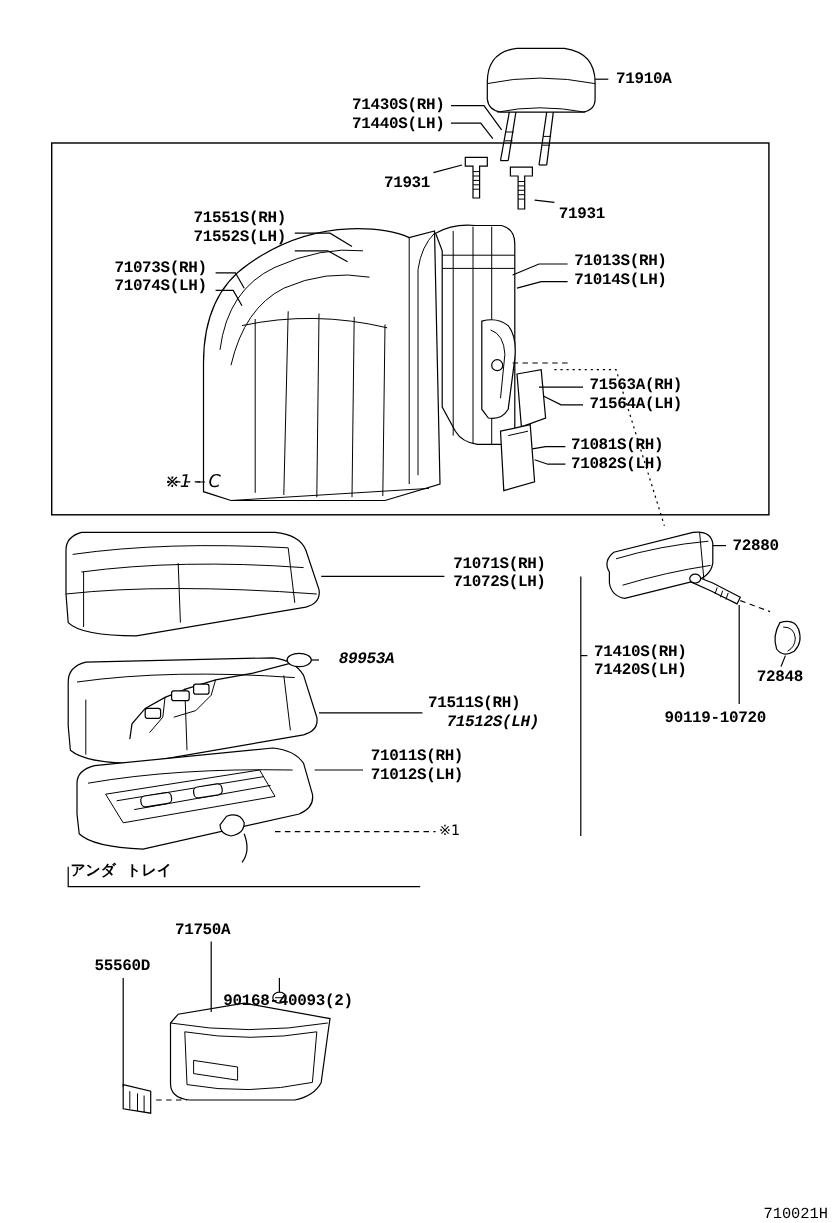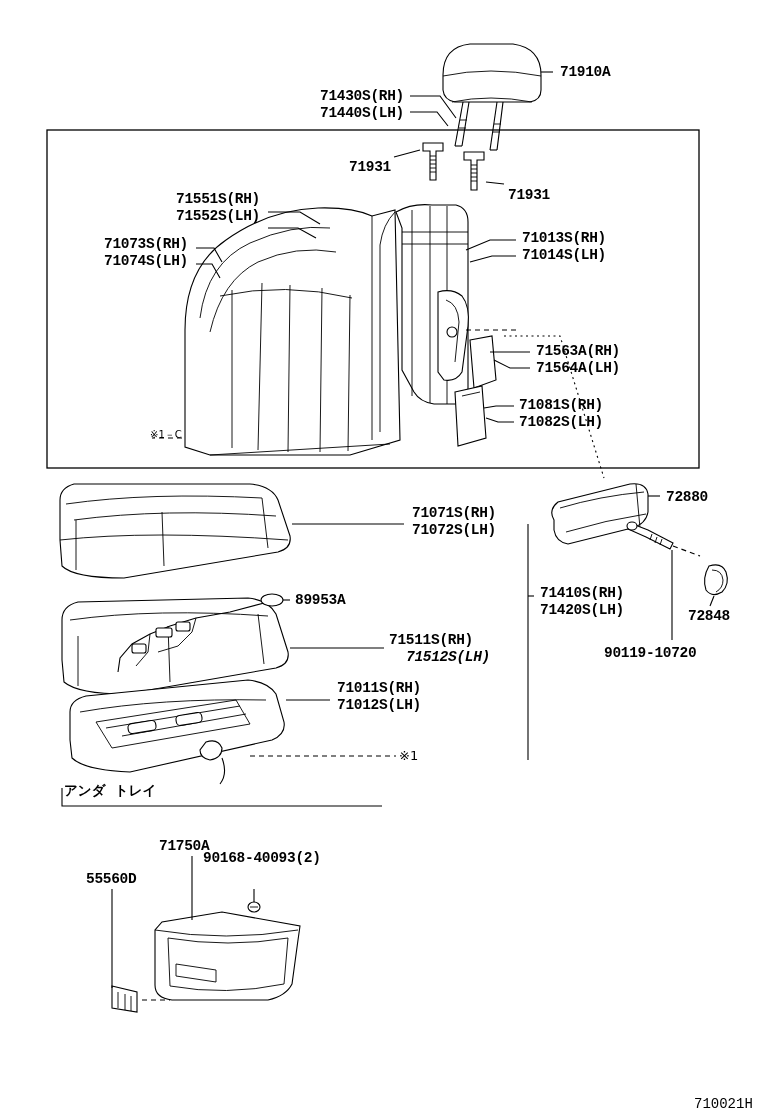--- a/index.html
+++ b/index.html
@@ -259,46 +259,46 @@
 
   <div class="lbl" style="left:522px; top:230px;text-align:right;">71013S(RH)</div>
   <div class="lbl" style="left:522px; top:247px;">71014S(LH)</div>
 
   <div class="lbl" style="left:536px; top:343px;">71563A(RH)</div>
   <div class="lbl" style="left:536px; top:360px;">71564A(LH)</div>
 
   <div class="lbl" style="left:519px; top:397px;">71081S(RH)</div>
   <div class="lbl" style="left:519px; top:414px;">71082S(LH)</div>
 
-  <div class="jp" style="left:150px; top:428px; font-size:10px;">※1－C</div>
+  <div class="jp" style="left:150px; top:428px; font-size:16px;font-style:italic;">※1－C</div>
 
   <div class="lbl" style="left:666px; top:489px;">72880</div>
 
   <div class="lbl" style="left:412px; top:505px;">71071S(RH)</div>
   <div class="lbl" style="left:412px; top:522px;">71072S(LH)</div>
 
   <div class="lbl" style="left:540px; top:585px;">71410S(RH)</div>
   <div class="lbl" style="left:540px; top:602px;">71420S(LH)</div>
 
-  <div class="lbl" style="left:295px; top:592px;">89953A</div>
+  <div class="lbl" style="left:308px; top:592px;font-style:italic;">89953A</div>
 
   <div class="lbl" style="left:688px; top:608px;">72848</div>
 
   <div class="lbl" style="left:389px; top:632px;">71511S(RH)</div>
   <div class="lbl" style="left:406px; top:649px;font-style:italic;">71512S(LH)</div>
 
   <div class="lbl" style="left:604px; top:645px;">90119-10720</div>
 
   <div class="lbl" style="left:337px; top:680px;">71011S(RH)</div>
   <div class="lbl" style="left:337px; top:697px;">71012S(LH)</div>
 
   <div class="jp" style="left:399px; top:748px; font-size:13px;">※1</div>
 
   <div class="jp bold" style="left:64px; top:782px; font-size:13.5px;">アンダ  トレイ</div>
 
   <div class="lbl" style="left:159px; top:838px;">71750A</div>
   <div class="lbl" style="left:86px; top:871px;">55560D</div>
-  <div class="lbl" style="left:203px; top:850px;text-align:center;">90168-40093(2)</div>
+  <div class="lbl" style="left:203px; top:903px;text-align:center;">90168-40093(2)</div>
 
 
   <div class="code" style="left:694px; top:1096px;">710021H</div>
 
 </div>
 
 </body></html>

